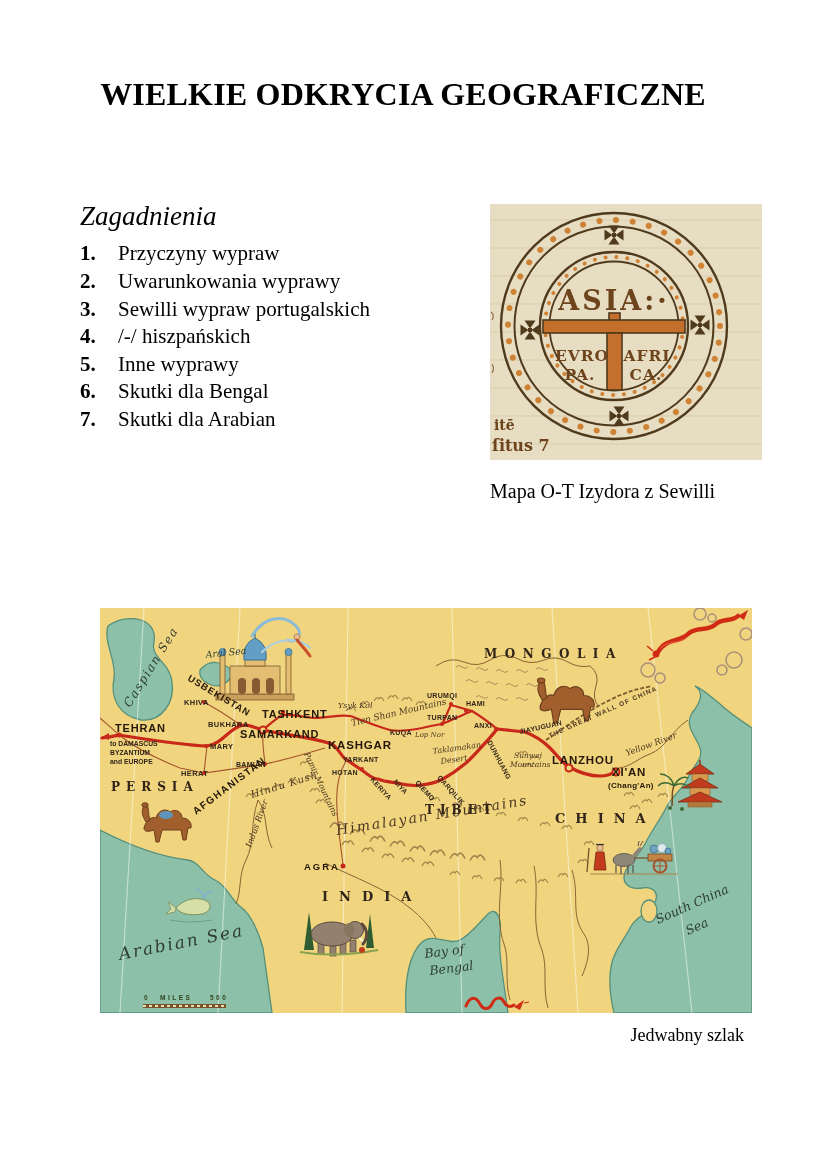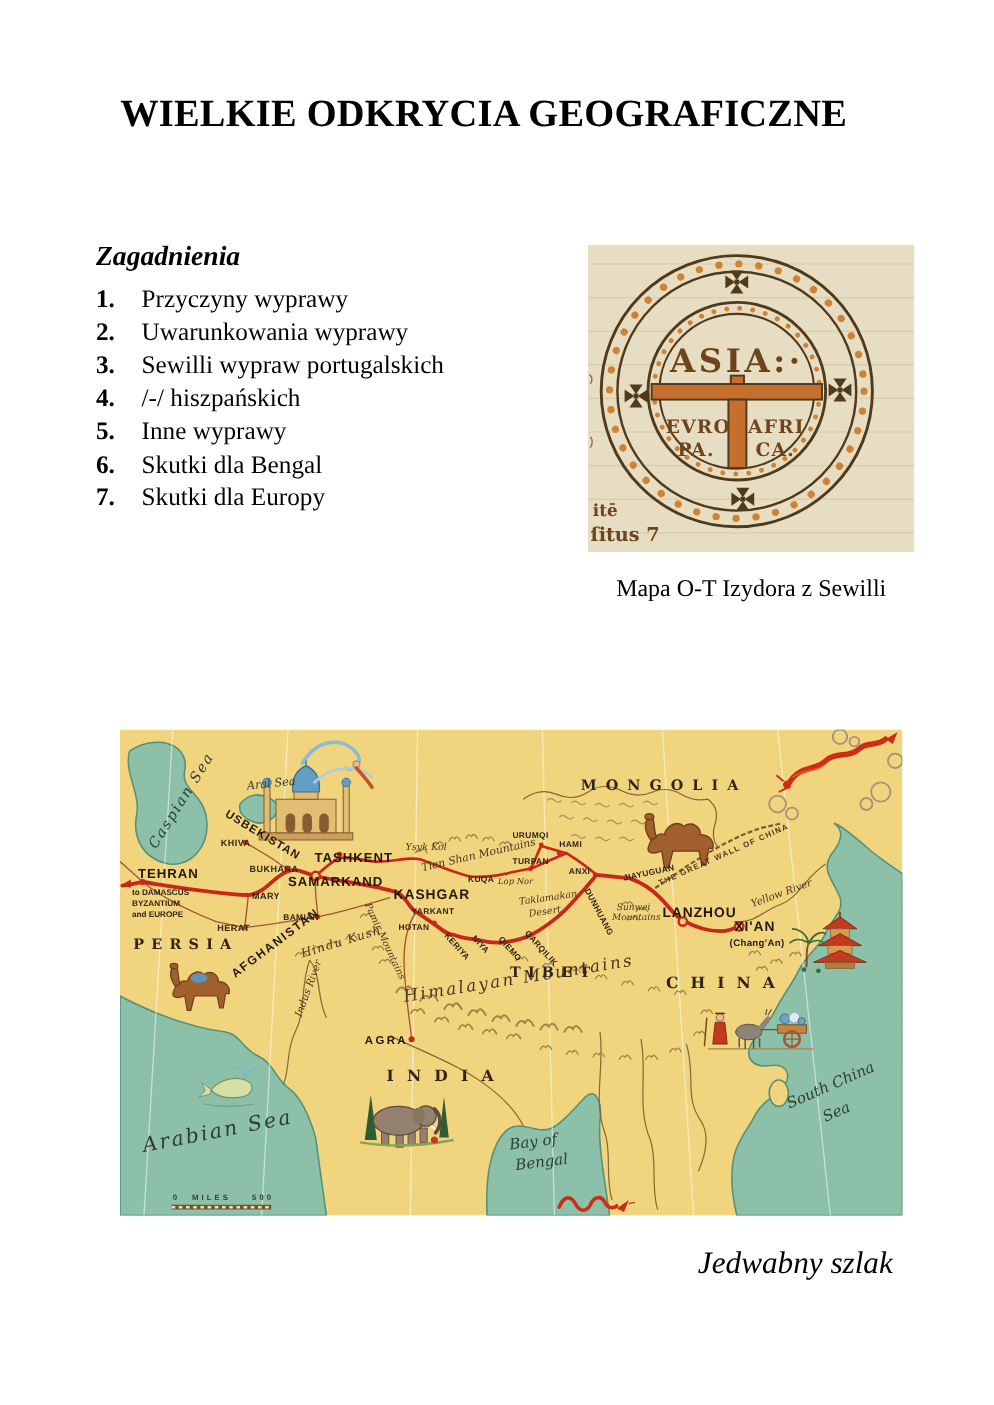--- a/index.html
+++ b/index.html
@@ -1,30 +1,30 @@
 <!DOCTYPE html>
 <html><head>
 <meta charset="utf-8">
 <style>
   html,body{margin:0;padding:0;background:#ffffff;}
   .page{position:relative;width:828px;height:1171px;background:#ffffff;overflow:hidden;
         font-family:"Liberation Serif",serif;color:#000;}
   .title{position:absolute;top:76px;left:0;right:22px;text-align:center;
          font-size:32px;font-weight:bold;letter-spacing:0.2px;margin:0;}
   .agenda{position:absolute;left:80px;top:200px;width:400px;}
-  .agenda h2{margin:0;font-size:23px;font-style:italic;font-weight:bold;line-height:1.2;}
+  .agenda h2{margin:0;font-size:27px;font-style:italic;font-weight:normal;line-height:1.2;}
   .agenda ol{list-style:none;margin:11px 0 0 0;padding:0;}
   .agenda li{display:flex;font-size:21px;line-height:21px;margin-bottom:6.6px;}
   .agenda li .num{width:38px;font-weight:bold;flex:0 0 38px;}
   .figure-ot{position:absolute;left:490px;top:204px;width:272px;}
   .figure-ot svg{display:block;}
-  .figure-ot .cap{margin-top:20px;font-size:20px;text-align:center;white-space:nowrap;}
+  .figure-ot .cap{margin-top:20px;font-size:20px;text-align:left;white-space:nowrap;}
   .figure-silk{position:absolute;left:100px;top:608px;width:652px;}
   .figure-silk svg{display:block;}
-  .figure-silk .cap{margin-top:25px;font-size:26px;text-align:right;padding-right:8px;font-style:italic;}
+  .figure-silk .cap{margin-top:12px;font-size:18px;text-align:right;padding-right:8px;}
 
   
   .t-town{font:bold 7.5px "Liberation Sans",sans-serif;fill:#31251a;letter-spacing:.4px;}
   .t-town2{font:bold 7px "Liberation Sans",sans-serif;fill:#31251a;letter-spacing:.3px;}
   .t-city{font:bold 11px "Liberation Sans",sans-serif;fill:#241709;letter-spacing:.8px;}
   .t-cityS{font:bold 8px "Liberation Sans",sans-serif;fill:#241709;letter-spacing:.3px;}
   .t-country{font:bold 12px "DejaVu Serif",serif;fill:#31251a;letter-spacing:6px;}
   .t-sea{font:italic 13px "DejaVu Serif",serif;fill:#2e3d31;}
   .t-seaB{font:italic 17px "DejaVu Serif",serif;fill:#2e3d31;letter-spacing:2px;}
   .t-phys{font:italic 8.5px "DejaVu Serif",serif;fill:#4a3723;}
@@ -43,21 +43,21 @@
 
 <div class="page">
 
   <h1 class="title">WIELKIE ODKRYCIA GEOGRAFICZNE</h1>
 
   <div class="agenda">
     <h2>Zagadnienia</h2>
     <ol>
       <li>
           <span class="num">1.</span>
-          <span>Przyczyny wyprawy</span>
+          <span>Przyczyny wypraw</span>
         </li>
       <li>
           <span class="num">2.</span>
           <span>Uwarunkowania wyprawy</span>
         </li>
       <li>
           <span class="num">3.</span>
           <span>Sewilli wypraw portugalskich</span>
         </li>
       <li>
@@ -67,21 +67,21 @@
       <li>
           <span class="num">5.</span>
           <span>Inne wyprawy</span>
         </li>
       <li>
           <span class="num">6.</span>
           <span>Skutki dla Bengal</span>
         </li>
       <li>
           <span class="num">7.</span>
-          <span>Skutki dla Europy</span>
+          <span>Skutki dla Arabian</span>
         </li>
     </ol>
   </div>
 
   <figure class="figure-ot" style="margin:0">
     <svg width="272" height="256" viewBox="0 0 272 256" xmlns="http://www.w3.org/2000/svg">
       <defs>
         <g id="mcross">
           <polygon points="0,-1.5 -5.5,-9.5 5.5,-9.5"></polygon>
           <polygon points="0,1.5 -5.5,9.5 5.5,9.5"></polygon>

